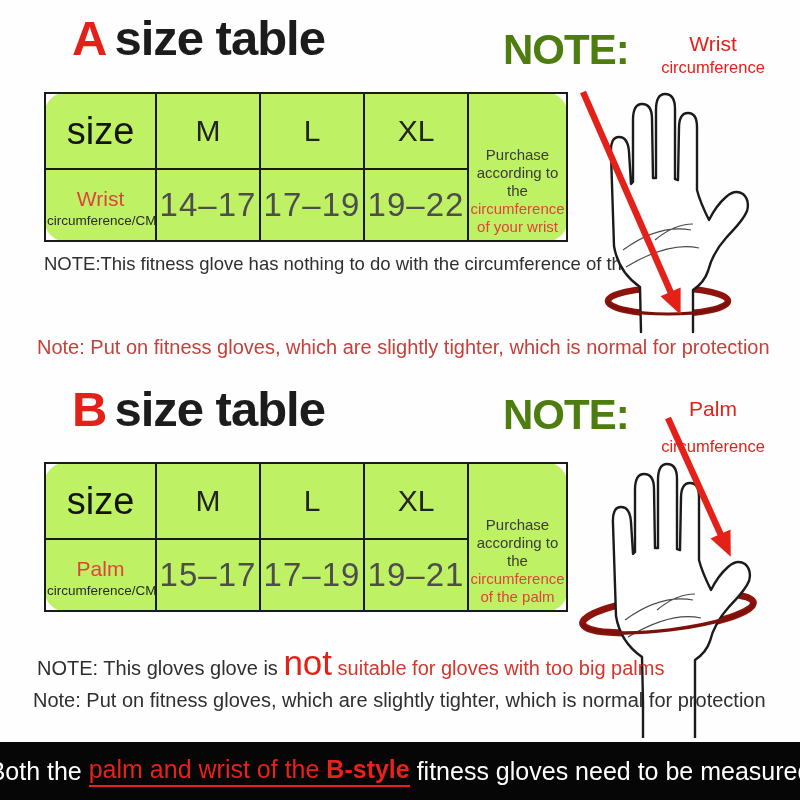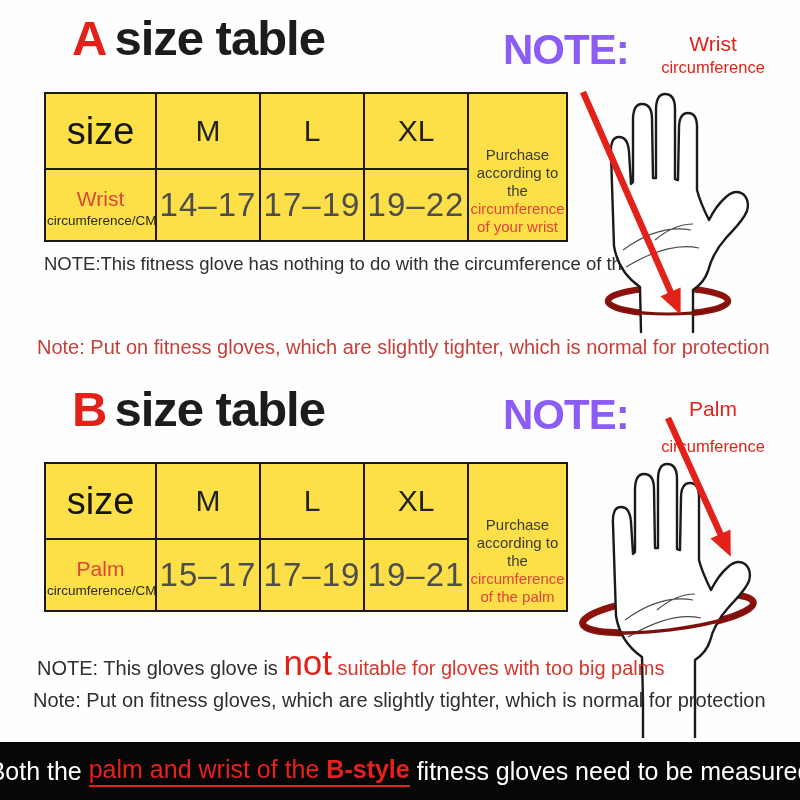--- a/index.html
+++ b/index.html
@@ -6,33 +6,33 @@
   body{font-family:"Liberation Sans","DejaVu Sans",sans-serif;background:#ffffff;}
   #canvas{position:relative;width:800px;height:800px;background:#fefefe;overflow:hidden;}
 
   
   .sec-title{position:absolute;left:72px;font-size:49px;font-weight:700;color:#1c1c1c;letter-spacing:-1px;white-space:nowrap;}
   .sec-title .letter{color:#e32119;margin-right:8px;}
   #title-a{top:10px;}
   #title-b{top:381px;}
 
   
-  .note-heading{position:absolute;left:503px;font-size:42px;font-weight:800;color:#8b5cf6;letter-spacing:-1px;}
+  .note-heading{position:absolute;left:503px;font-size:42px;font-weight:800;color:#4d7c0f;letter-spacing:-1px;}
   #note-heading-a{top:26px;}
   #note-heading-b{top:391px;}
   .note-target{position:absolute;width:130px;text-align:center;color:#e32119;}
   .note-target .t1{display:block;font-size:21px;line-height:1.05;}
   .note-target .t2{display:block;font-size:16.5px;line-height:1.05;}
   #note-target-a{left:648px;top:33px;}
   #note-target-a .t2{margin-top:4px;}
   #note-target-b{left:648px;top:398px;}
   #note-target-b .t2{margin-top:18px;}
 
   
-  .size-table{position:absolute;left:44px;border-collapse:collapse;table-layout:fixed;width:522px;background:#fde047;}
+  .size-table{position:absolute;left:44px;border-collapse:collapse;table-layout:fixed;width:522px;background:#bef264;border-radius:23px;}
   #table-a{top:92px;}
   #table-b{top:462px;}
   .size-table td{border:2.5px solid #1a1a1a;text-align:center;vertical-align:middle;padding:0;}
   .cell-size{font-size:38px;color:#141414;}
   .cell-col{font-size:30px;color:#232323;}
   .row1 td{height:74px;}
   .row2 td{height:70px;}
   .cell-rowlabel{position:relative;}
   .rowlabel-main{display:block;font-size:21px;color:#e0433c;margin-top:-12px;}
   .rowlabel-unit{position:absolute;left:1px;bottom:12px;font-size:13.5px;color:#2a2a2a;white-space:nowrap;}

